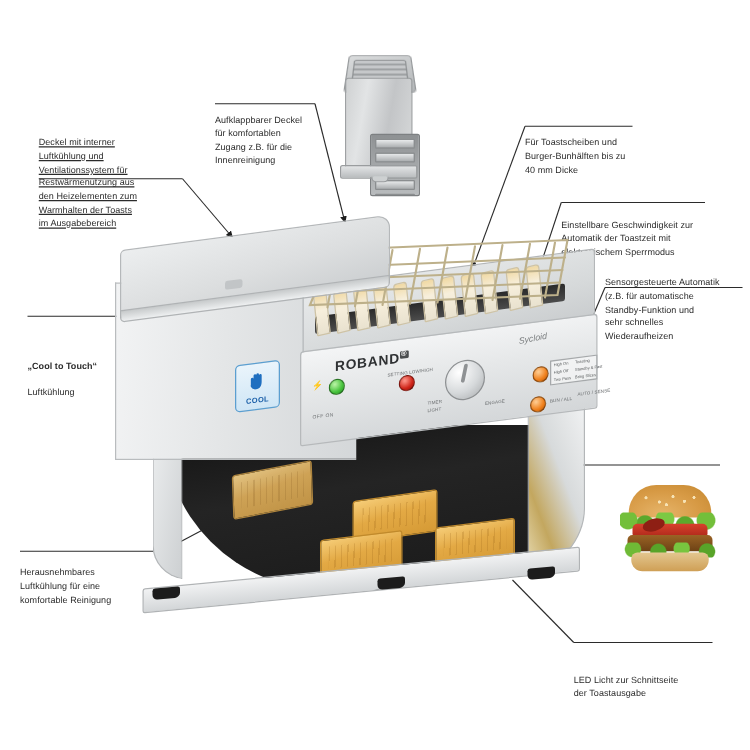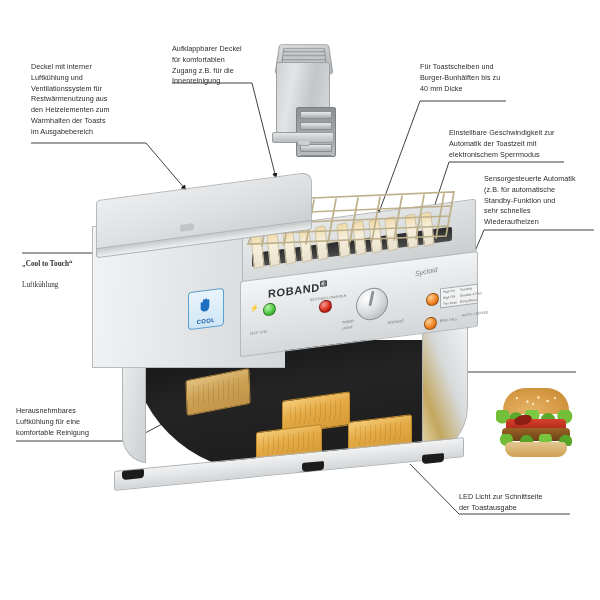--- a/index.html
+++ b/index.html
@@ -12,20 +12,21 @@
   #stage{position:relative;width:600px;height:600px;background:#fff;}
 
   
   .note{
     position:absolute;
     font-size:7.2px;
     line-height:10.8px;
     color:#2b2b2b;
     letter-spacing:.05px;
     white-space:pre-line;
+    margin-top:47px;
   }
   .note .strong{font-weight:bold;display:block;}
 
   
   #leaders{position:absolute;left:0;top:0;width:600px;height:600px;pointer-events:none;}
 
   
   #inset{
     position:absolute;left:264px;top:36px;width:76px;height:108px;
   }
@@ -320,21 +321,21 @@
       <path d="M459,514 L410,464"></path>
 
       <path d="M16,441 L130,441"></path>
       <path d="M130,441 L196,406"></path>
 
       <path d="M22,253 L108,253"></path>
       <path d="M108,253 L188,297" marker-end="url(#ah)"></path>
     </g>
   </svg>
 
-  <div class="note" style="left:31px;top:62px;width:120px;">Deckel mit interner
+  <div class="note" style="left:31px;top:62px;width:120px;text-decoration:underline;">Deckel mit interner
 Luftkühlung und
 Ventilationssystem für
 Restwärmenutzung aus
 den Heizelementen zum
 Warmhalten der Toasts
 im Ausgabebereich</div>
 
   <div class="note" style="left:172px;top:44px;width:120px;">Aufklappbarer Deckel
 für komfortablen
 Zugang z.B. für die
@@ -355,21 +356,21 @@
 Wiederaufheizen</div>
 
 
   <div class="note" style="left:459px;top:492px;width:130px;">LED Licht zur Schnittseite
 der Toastausgabe</div>
 
   <div class="note" style="left:16px;top:406px;width:112px;">Herausnehmbares
 Luftkühlung für eine
 komfortable Reinigung</div>
 
-  <div class="note" style="left:22px;top:248px;width:110px;font-family:Liberation Serif, serif;">
+  <div class="note" style="left:22px;top:230px;width:110px;">
     <span class="strong">„Cool to Touch“</span>
     <span>Luftkühlung</span>
   </div>
 
   <div id="inset">
     <div class="insetLid">
         <b></b>
       </div>
     <div class="insetBody">
       <div class="insetCavity">

